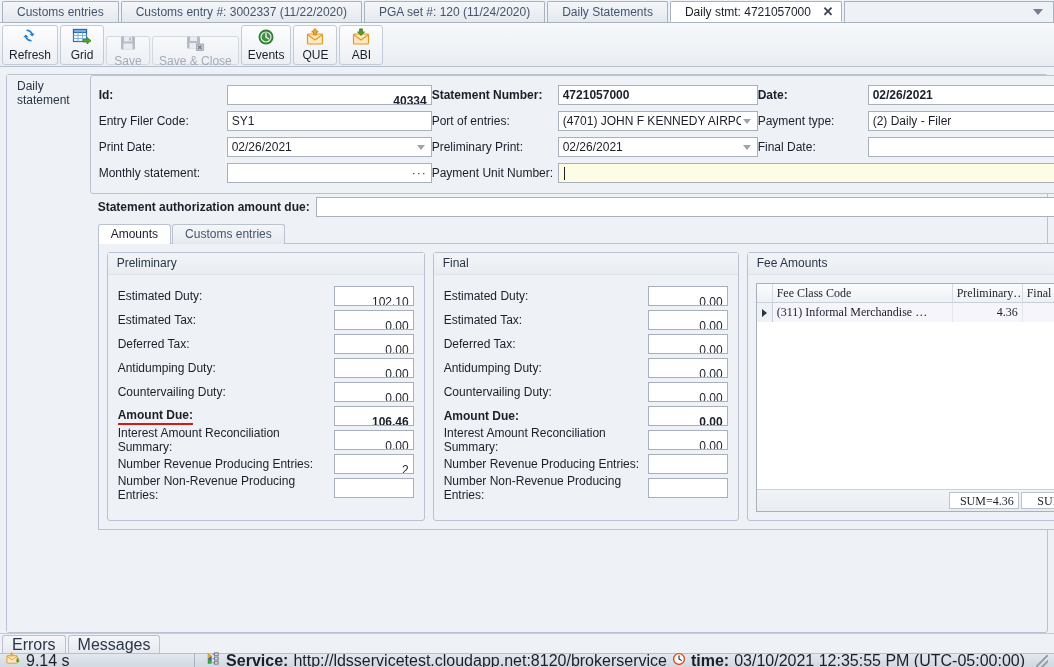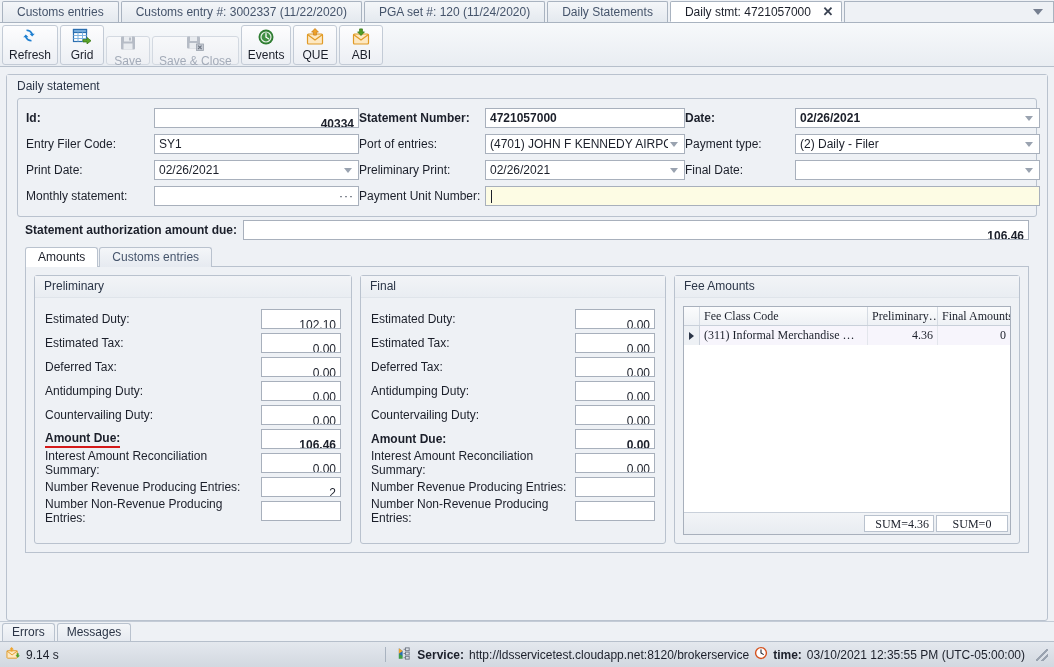--- a/index.html
+++ b/index.html
@@ -106,21 +106,21 @@
   .body {
     flex: 1;
     padding: 7px 6px 0 6px;
     overflow: hidden;
   }
   .groupbox {
     border: 1px solid #b9c2ce;
     border-radius: 3px;
     background: #eef1f5;
     height: 100%;
-    display: flex; flex-direction: column;
+    display: flex; 
   }
   .gb-title {
     padding: 4px 10px 5px 10px;
     font-size: 12px;
     color: #2b3547;
     background: #eef1f5;
   }
   .gb-body { padding: 0 10px 8px 10px; flex: 1; }
 
   .panel {
@@ -315,36 +315,36 @@
   .btabs {
     display: flex; align-items: flex-end;
     height: 20px;
     padding-left: 2px;
     background: #eef1f5;
     border-top: 1px solid #c3cbd6;
   }
   .btab {
     height: 18px; line-height: 17px;
     padding: 0 9px;
-    font-size: 12px;
+    font-size: 16px;
     border: 1px solid #b9c2ce;
     border-bottom: none;
     border-radius: 3px 3px 0 0;
     background: linear-gradient(to bottom, #f4f6f9, #e6eaf0);
     color: #2b3547;
     margin-right: 2px;
     cursor: pointer;
   }
   .statusbar {
-    height: 26px;
+    height: 14px;
     background: linear-gradient(to bottom, #e4e8ee, #d2d8e0);
     border-top: 1px solid #b6bfcb;
     display: flex; align-items: center;
     padding: 0 6px;
-    font-size: 12px;
+    font-size: 16px;
     color: #1b1f2a;
     gap: 5px;
   }
   .sb-sep { width: 1px; height: 15px; background: #a9b3c0; margin: 0 6px; }
   .sb-b { font-weight: bold; }
   .spacer { flex: 1; }
   .grip {
     width: 12px; height: 12px; margin-left: 6px;
     background:
       linear-gradient(135deg, transparent 45%, #9aa3b0 45%, #9aa3b0 55%, transparent 55%),

